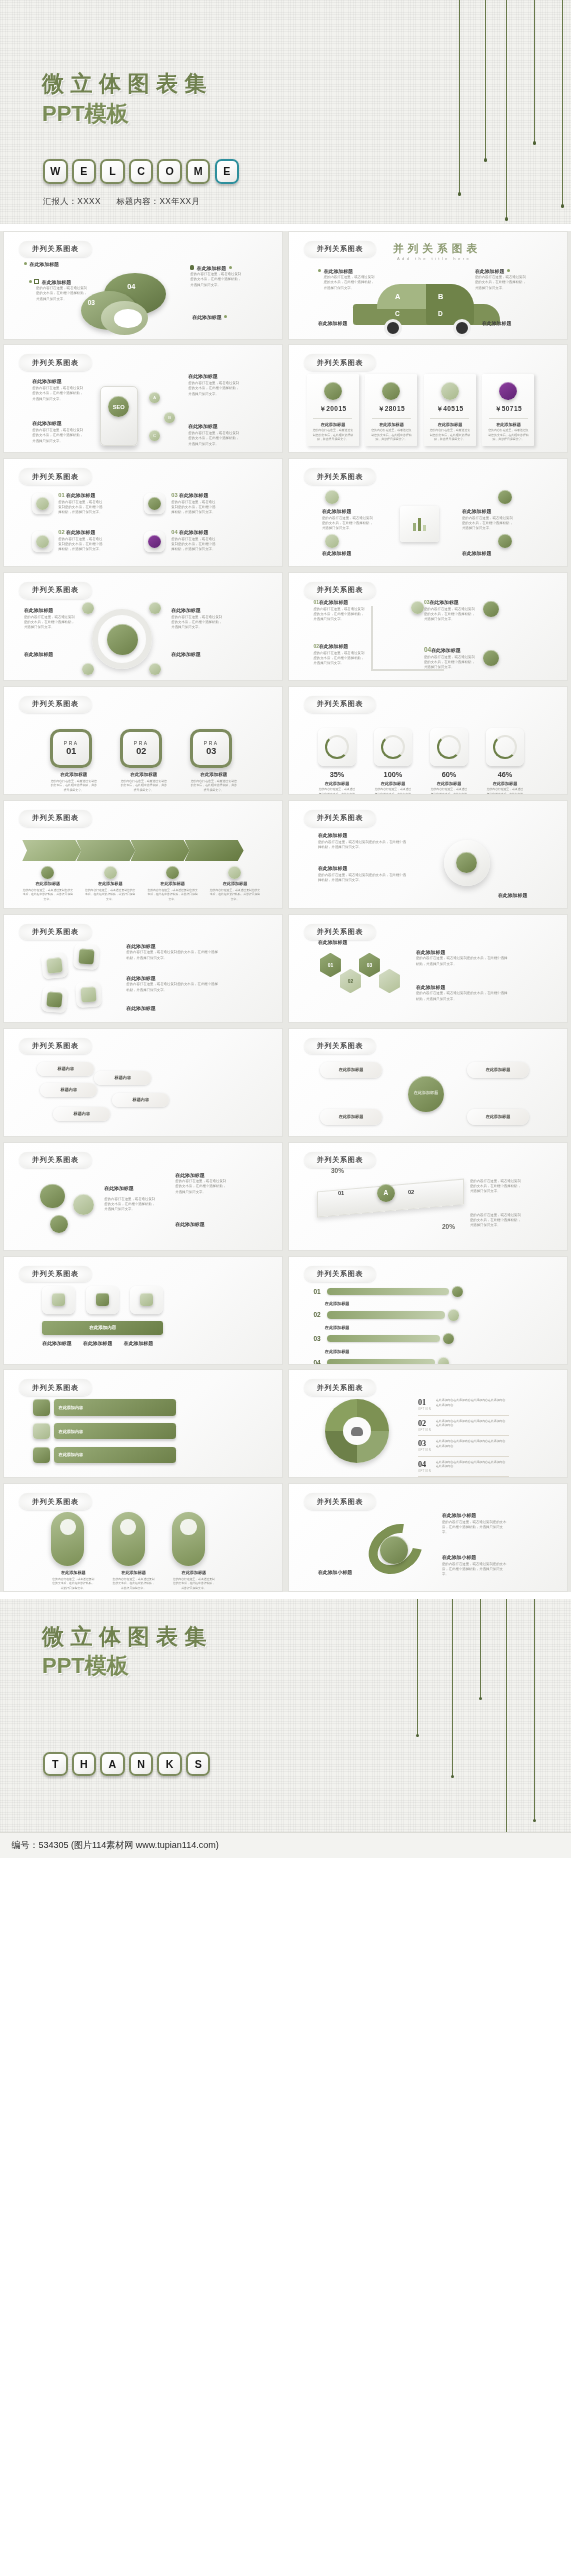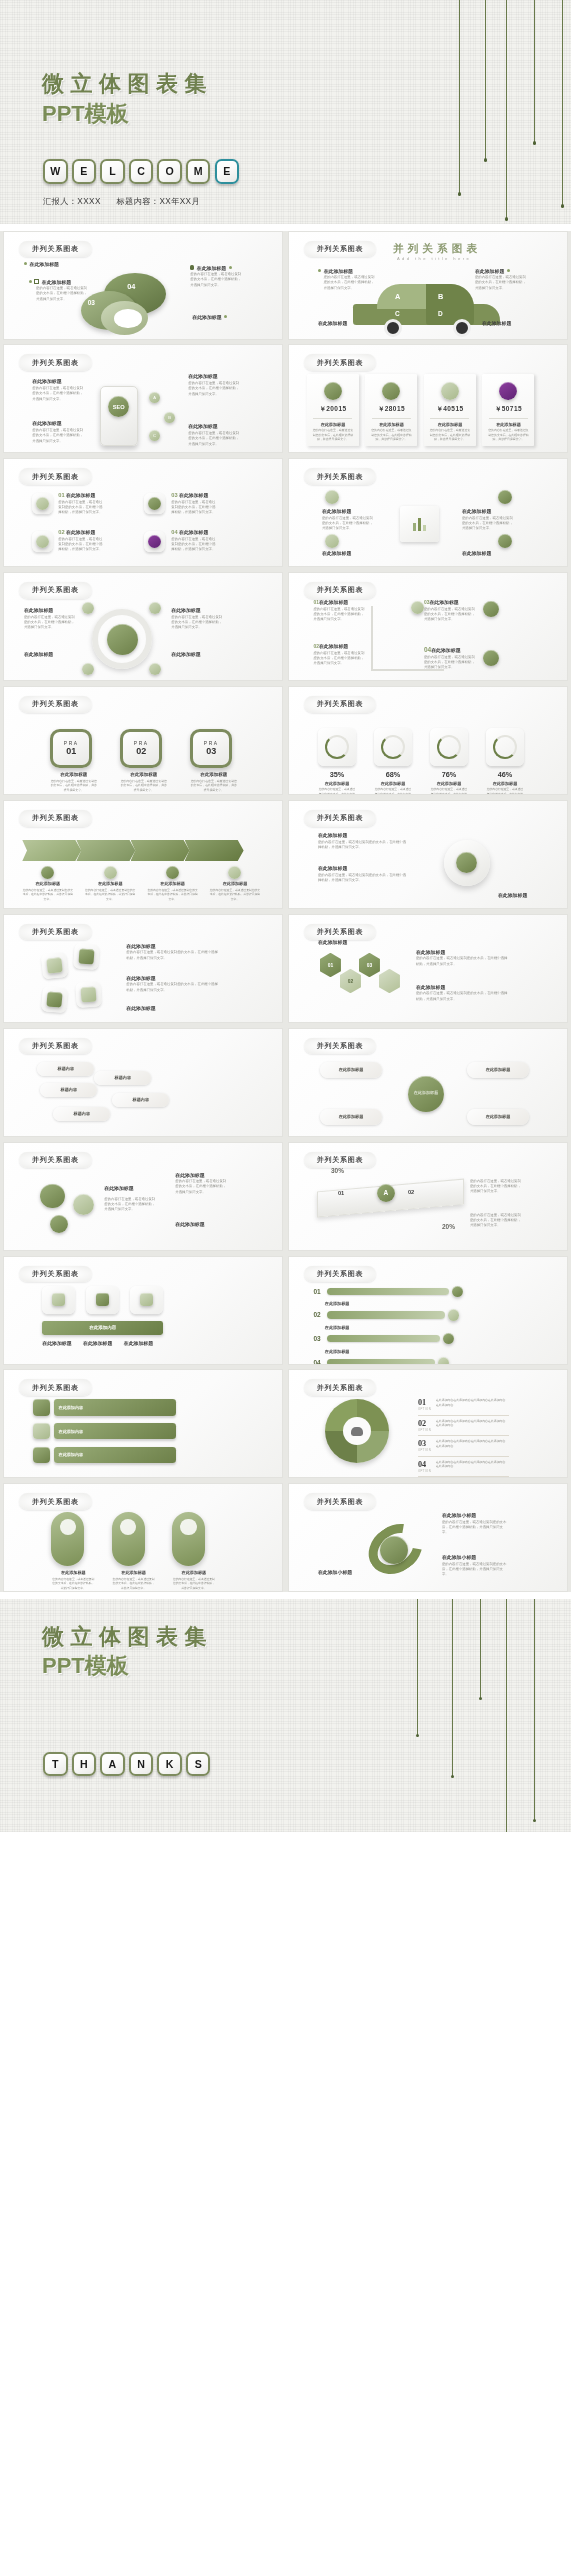--- a/index.html
+++ b/index.html
@@ -451,29 +451,29 @@
               <div style="width:24.5px;height:24.5px;border-radius:50%;border:2.4px solid #e4e4de;border-bottom-color:#6d8049;border-left-color:#6d8049;"></div>
             </div>
             <div style="font-size:7.3px;font-weight:bold;color:#3a3a3a;margin-top:4.1px;">35%</div>
             <div class="cap" style="font-size:4.1px;margin-top:1.6px;">在此添加标题</div>
             <div class="body-txt" style="width:38px;margin-top:1.6px;font-size:2.8px;">您的内容打在这里，或者通过复制您的文本后，在此框中选择粘贴，并选择只保留文字。</div>
           </div>
           <div style="text-align:center;width:38px;">
             <div class="tile" style="width:38px;height:38px;">
               <div style="width:24.5px;height:24.5px;border-radius:50%;border:2.4px solid #e4e4de;border-bottom-color:#6d8049;border-left-color:#6d8049;"></div>
             </div>
-            <div style="font-size:7.3px;font-weight:bold;color:#3a3a3a;margin-top:4.1px;">68%</div>
+            <div style="font-size:7.3px;font-weight:bold;color:#3a3a3a;margin-top:4.1px;">100%</div>
             <div class="cap" style="font-size:4.1px;margin-top:1.6px;">在此添加标题</div>
             <div class="body-txt" style="width:38px;margin-top:1.6px;font-size:2.8px;">您的内容打在这里，或者通过复制您的文本后，在此框中选择粘贴，并选择只保留文字。</div>
           </div>
           <div style="text-align:center;width:38px;">
             <div class="tile" style="width:38px;height:38px;">
               <div style="width:24.5px;height:24.5px;border-radius:50%;border:2.4px solid #e4e4de;border-bottom-color:#6d8049;border-left-color:#6d8049;"></div>
             </div>
-            <div style="font-size:7.3px;font-weight:bold;color:#3a3a3a;margin-top:4.1px;">76%</div>
+            <div style="font-size:7.3px;font-weight:bold;color:#3a3a3a;margin-top:4.1px;">60%</div>
             <div class="cap" style="font-size:4.1px;margin-top:1.6px;">在此添加标题</div>
             <div class="body-txt" style="width:38px;margin-top:1.6px;font-size:2.8px;">您的内容打在这里，或者通过复制您的文本后，在此框中选择粘贴，并选择只保留文字。</div>
           </div>
           <div style="text-align:center;width:38px;">
             <div class="tile" style="width:38px;height:38px;">
               <div style="width:24.5px;height:24.5px;border-radius:50%;border:2.4px solid #e4e4de;border-bottom-color:#6d8049;border-left-color:#6d8049;"></div>
             </div>
             <div style="font-size:7.3px;font-weight:bold;color:#3a3a3a;margin-top:4.1px;">46%</div>
             <div class="cap" style="font-size:4.1px;margin-top:1.6px;">在此添加标题</div>
             <div class="body-txt" style="width:38px;margin-top:1.6px;font-size:2.8px;">您的内容打在这里，或者通过复制您的文本后，在此框中选择粘贴，并选择只保留文字。</div>
@@ -802,15 +802,18 @@
     <div class="keys" style="top:153px;" id="thanks-keys">
         <div class="key">T</div>
         <div class="key">H</div>
         <div class="key">A</div>
         <div class="key">N</div>
         <div class="key">K</div>
         <div class="key">S</div>
       </div>
   </div>
 
+  <div class="footer">
+    <span>编号：534305 (图片114素材网 www.tupian114.com)</span>
+  </div>
 
 </div>
 
 
 </body></html>

